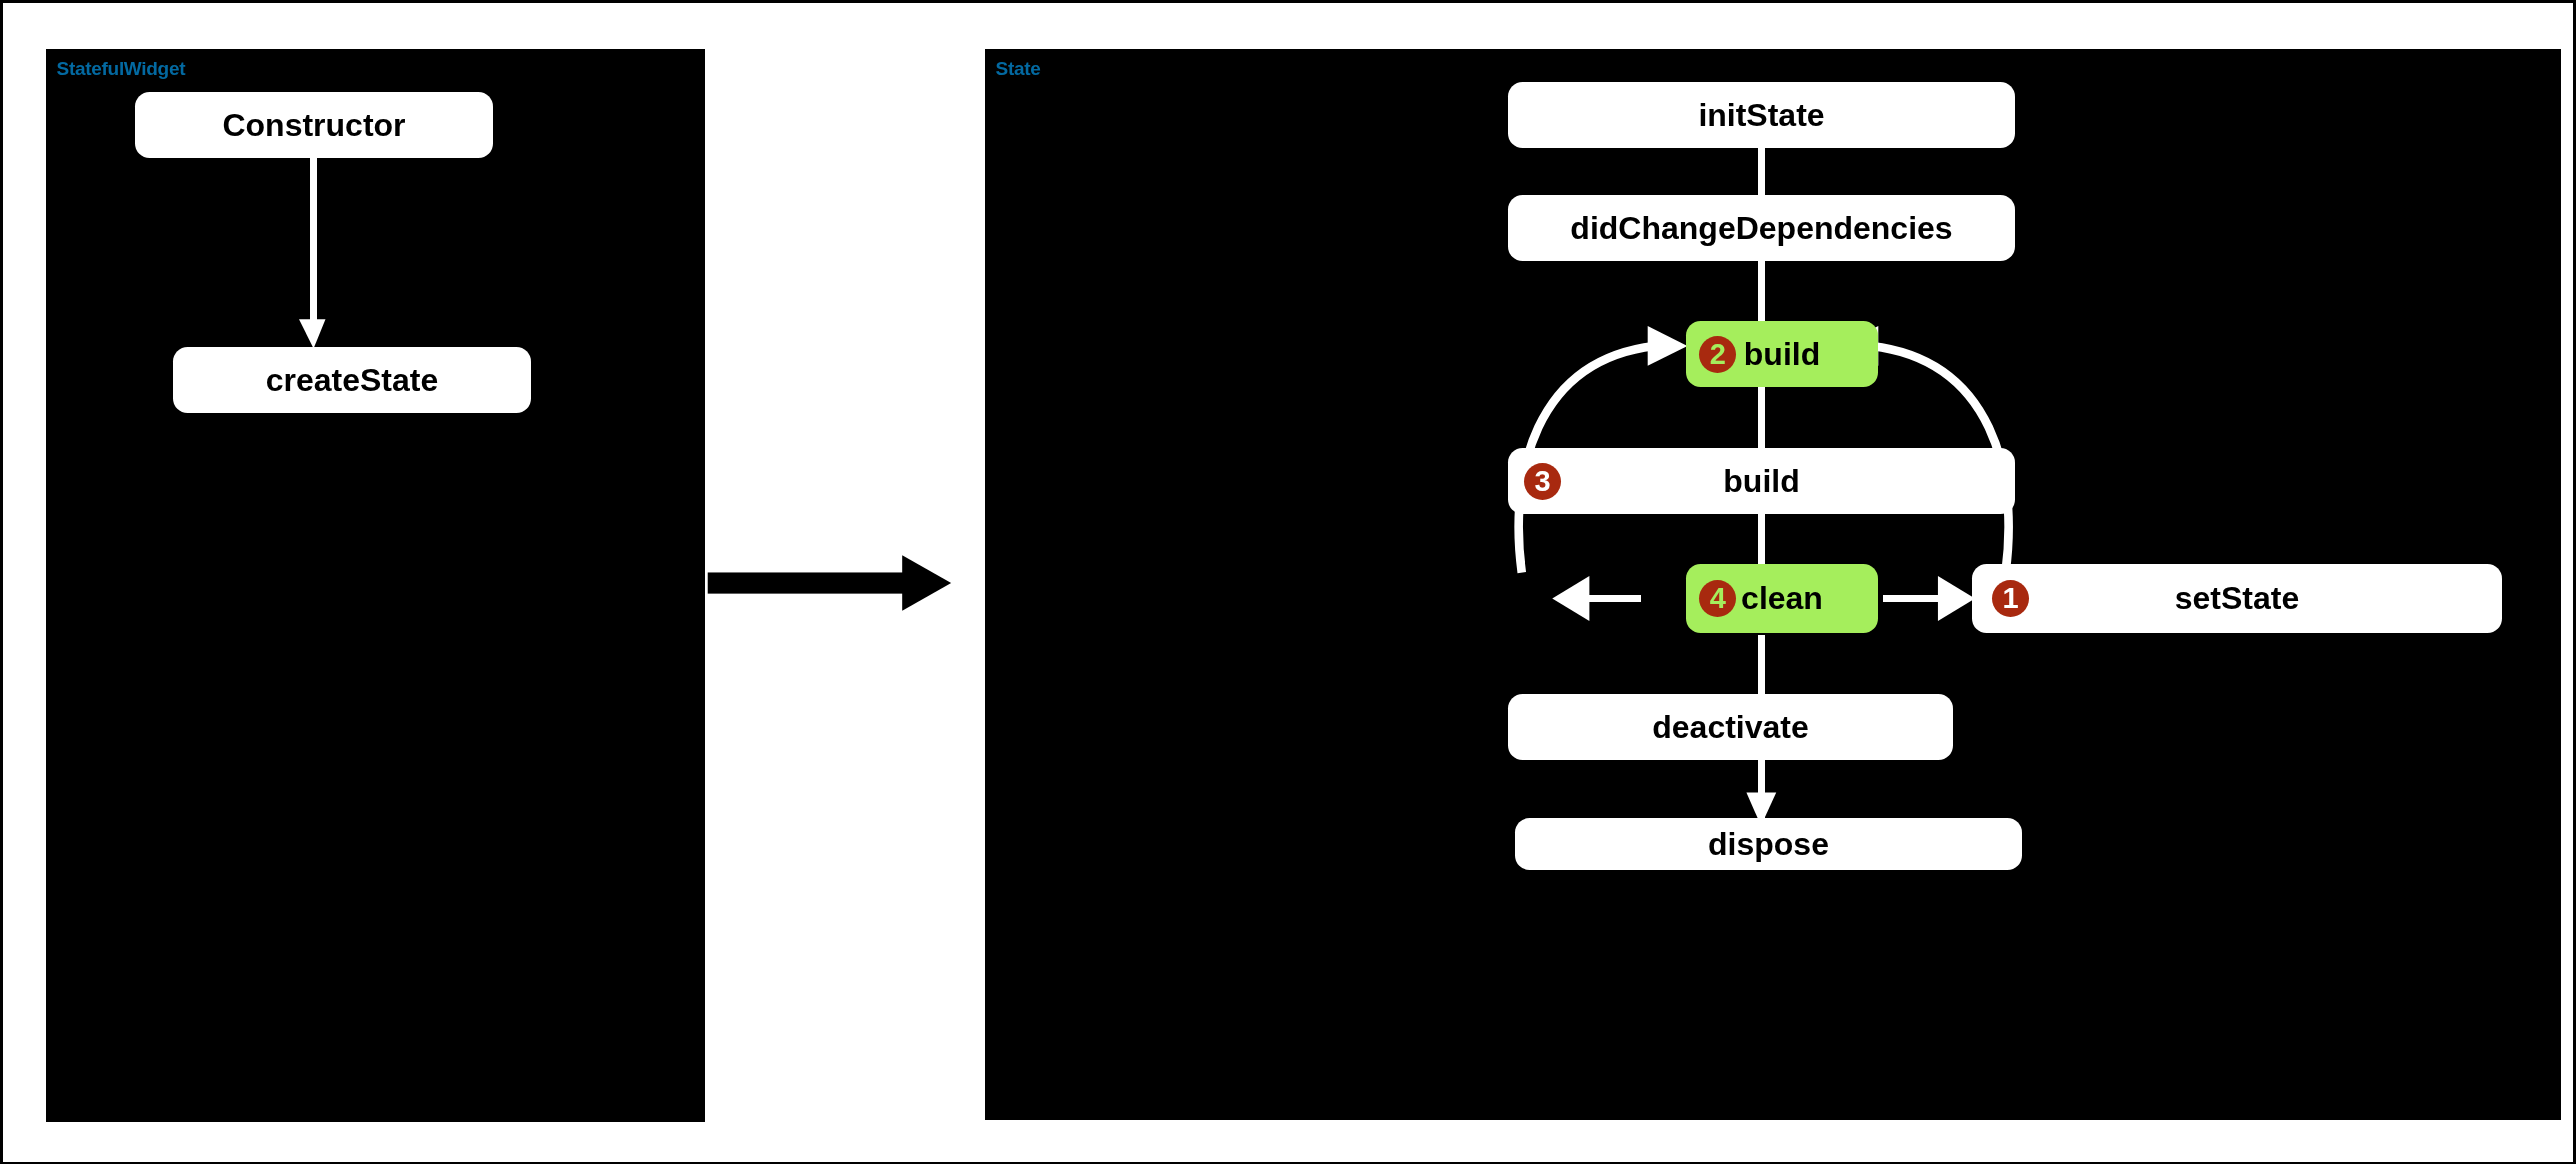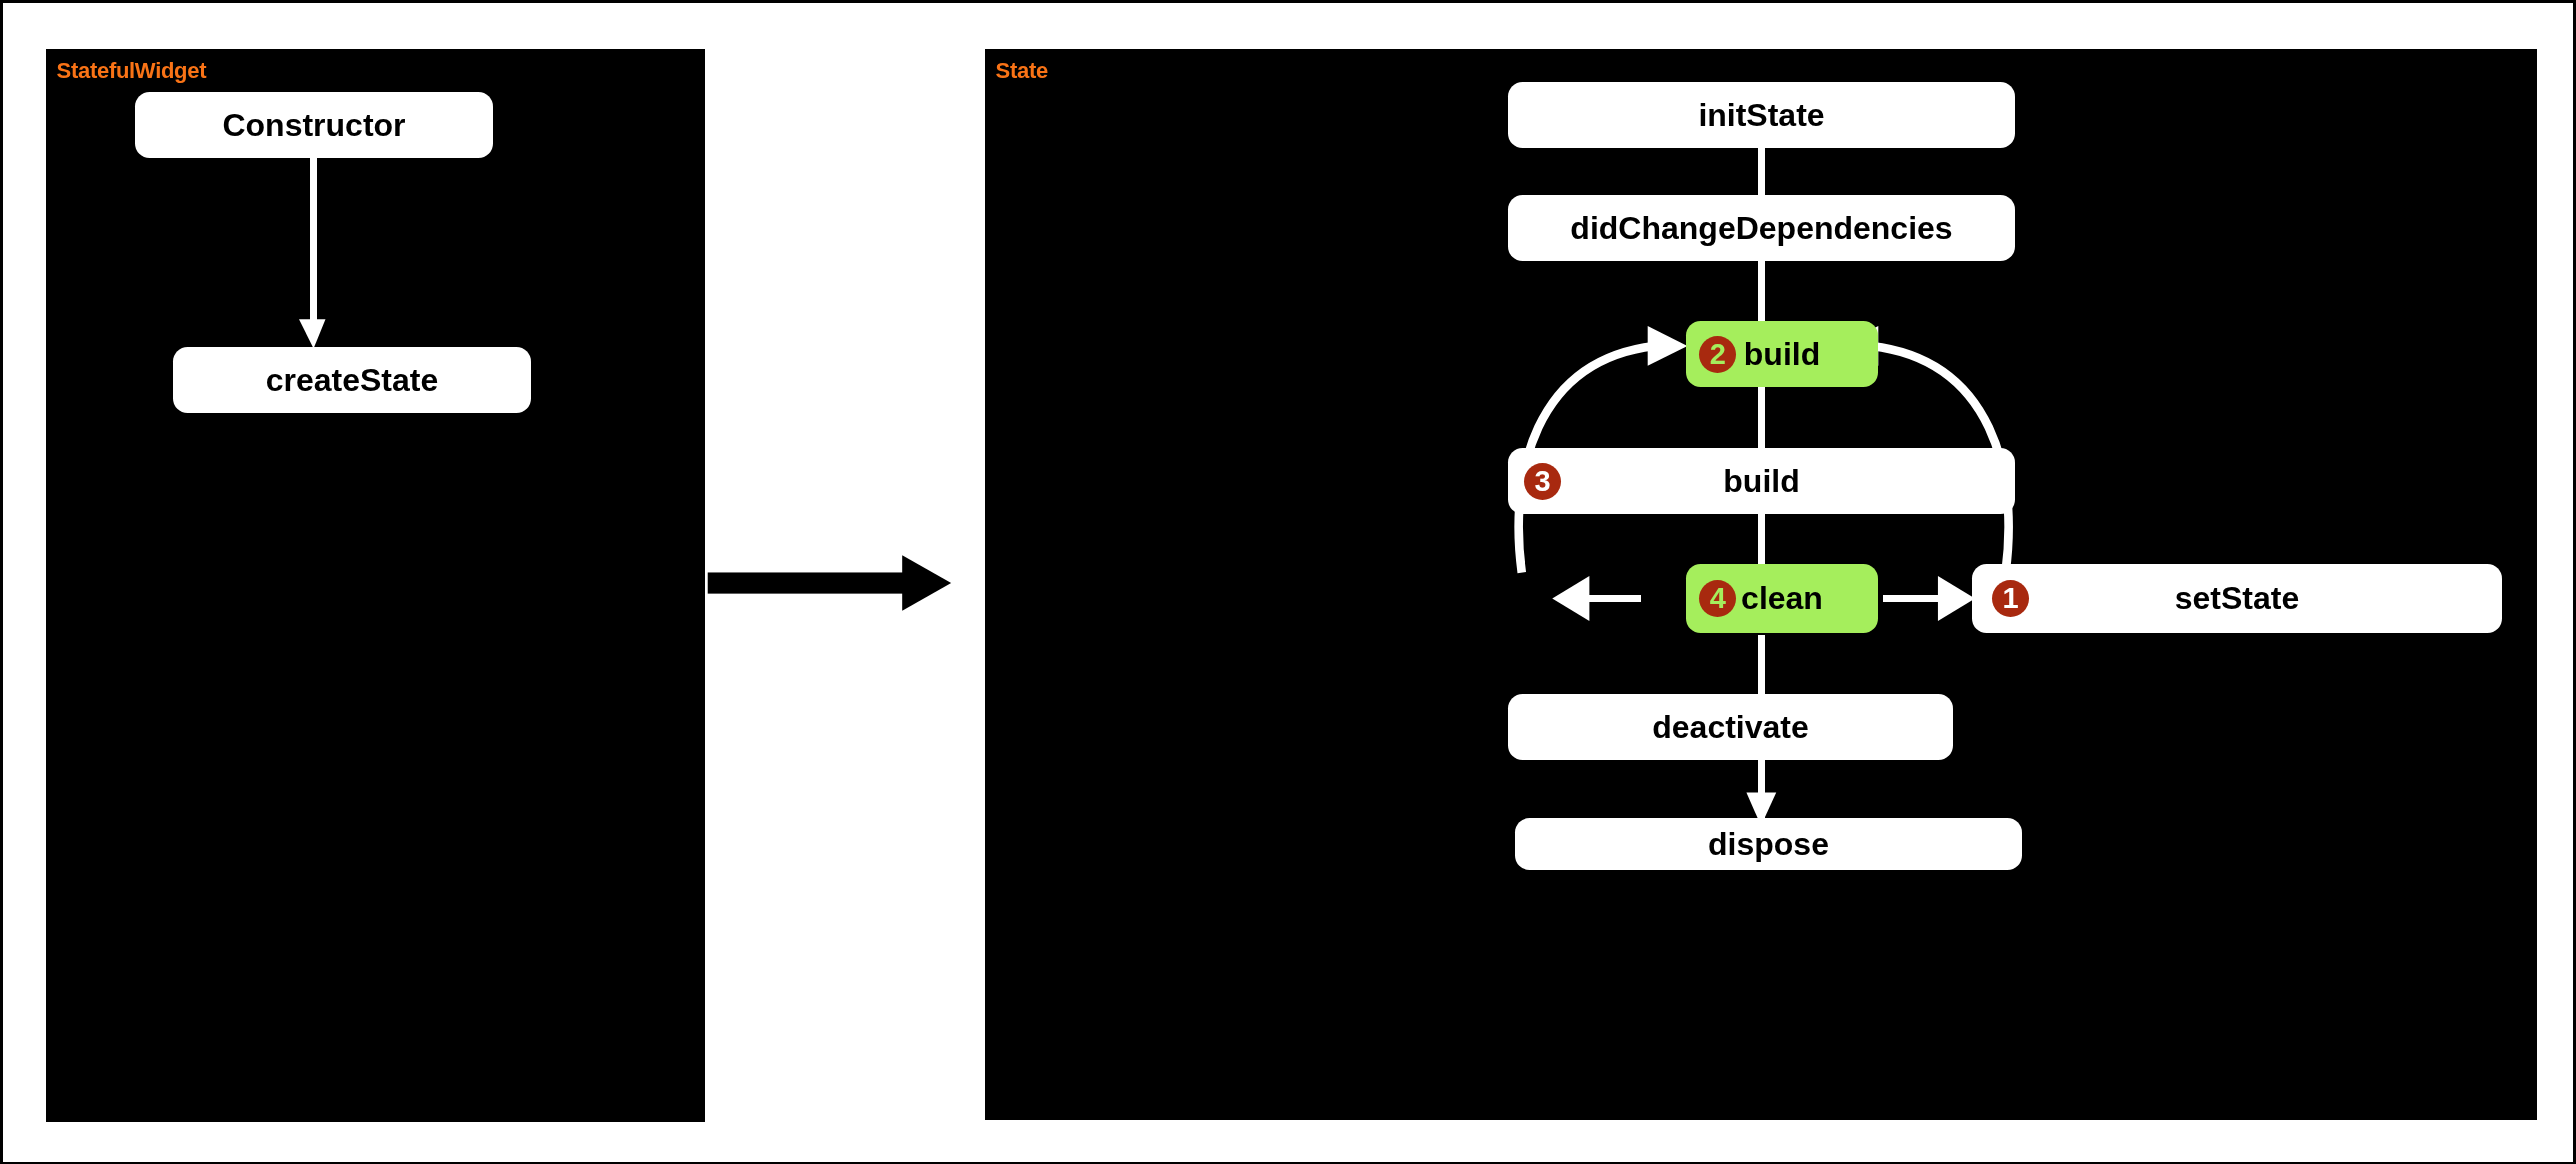--- a/index.html
+++ b/index.html
@@ -18,22 +18,22 @@
     overflow: hidden;
   }
   .panel {
     position: absolute;
     background: #000000;
   }
   .panel-title {
     position: absolute;
     top: 9.3px;
     left: 10.6px;
-    color: #f97316;
-    font-size: 22px;
+    color: #0369a1;
+    font-size: 19px;
     font-weight: 700;
     letter-spacing: -0.3px;
     white-space: nowrap;
   }
   
   .node {
     position: absolute;
     box-sizing: border-box;
     border-radius: 14.6px;
     display: flex;
@@ -108,21 +108,21 @@
     <div class="node white" style="left:89px; top:298px; width:358px; height:66px;margin-left:38px;">
       <span>createState</span>
     </div>
   </div>
 
   <svg class="link-arrow" style="left:702px; top:543px;" width="278" height="86" viewBox="0 0 420 130">
     <rect x="4" y="40" width="300" height="32" fill="#000000"></rect>
     <polygon points="298,14 298,98 372,56" fill="#000000"></polygon>
   </svg>
 
-  <div class="panel" style="left:982px; top:46px; width:1552px; height:1071px;">
+  <div class="panel" style="left:982px; top:46px; width:1552px; height:1071px;padding-left:24px;">
 
     <div class="panel-title">State</div>
 
     <div class="vline" style="left:773px; top:98px; width:7.3px; height:50px;"></div>
 
     <div class="vline" style="left:773px; top:211px; width:7.3px; height:64px;"></div>
 
     <div class="vline" style="left:773px; top:337px; width:7.3px; height:66px;"></div>
 
     <div class="vline" style="left:773px; top:464px; width:7.3px; height:65px;"></div>

